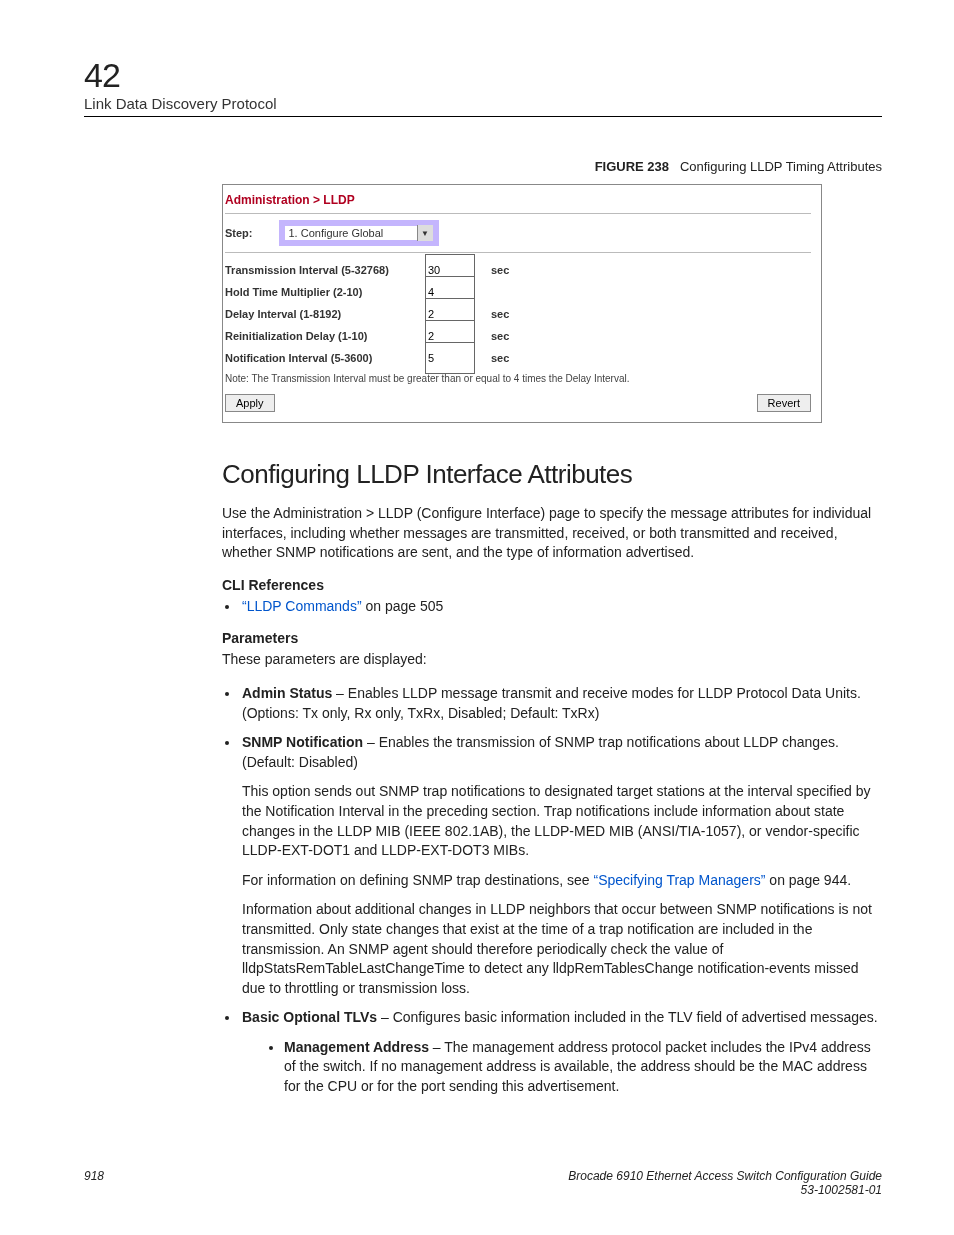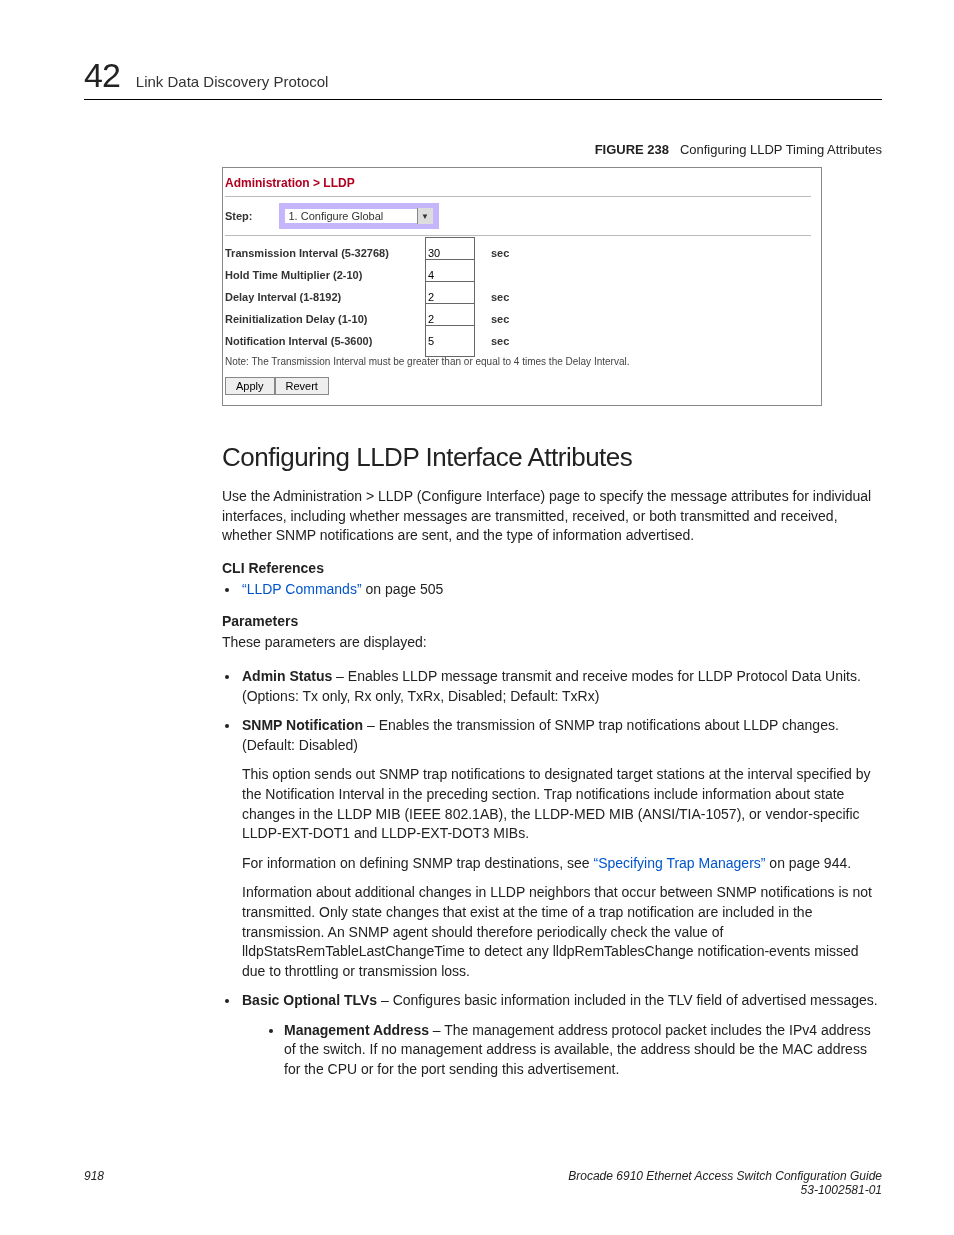--- a/index.html
+++ b/index.html
@@ -6,21 +6,21 @@
   body {
     font-family: Arial, Helvetica, sans-serif;
     font-size: 14px;
     color: #222;
     background: #fff;
     width: 954px;
     height: 1235px;
     position: relative;
     padding: 56px 72px 50px 84px;
   }
-  .header-row { display: flex; align-items: baseline; margin-bottom: 6px; }
+  .header-row { display: flex; align-items: baseline; margin-bottom: 6px; flex-direction: column; }
   .chapter-num { font-size: 34px; font-weight: 400; letter-spacing: -1px; margin-right: 16px; }
   .chapter-title { font-size: 15px; color: #333; }
   .hr-top { border: none; border-top: 1.5px solid #000; margin-top: -2px; margin-bottom: 42px; }
 
   .fig-caption { font-size: 13px; margin-left: 138px; margin-bottom: 10px; text-align: right; }
   .fig-caption b { font-weight: bold; }
 
   .panel {
     border: 1px solid #888;
     margin-left: 138px;
@@ -35,21 +35,21 @@
   .step-row b { font-size: 11px; }
   .step-select { display: flex; align-items: center; border: 6px solid #c4b5fd; height: 26px; width: 160px; background: #fff; }
   .step-select .lbl { flex: 1; padding: 0 4px; font-size: 11px; }
   .step-select .dd { width: 16px; height: 16px; background: #ddd; border-left: 1px solid #888; display:flex; align-items:center; justify-content:center; font-size:8px; }
   .form-row { display: flex; align-items: center; height: 22px; }
   .form-row .lbl { width: 200px; font-weight: bold; font-size: 11px; }
   .form-row input[type=text] { width: 50px; height: 32px; font-size: 11px; border: 1px solid #666; padding: 0 2px; }
   .form-row .unit { margin-left: 16px; font-weight: bold; font-size: 11px; }
   .form-row .cb { width: 12px; height: 12px; margin-right: 4px; }
   .note-line { font-size: 10px; color: #444; margin-top: 4px; }
-  .btn-row { display: flex; justify-content: flex-start; gap: 0; margin-top: 10px; }
+  .btn-row { display: flex; justify-content: space-between; gap: 0; margin-top: 10px; }
   .btn { border: 1px solid #888; background: #eee; padding: 2px 10px; font-size: 11px; }
 
   h2.section { font-family: Arial, sans-serif; font-size: 26px; font-weight: 400; margin-left: 138px; margin-top: 36px; margin-bottom: 14px; letter-spacing: -0.5px; }
 
   .body-text { margin-left: 138px; font-size: 14px; line-height: 1.4; margin-bottom: 14px; }
   .subhead { margin-left: 138px; font-size: 14px; font-weight: bold; margin-bottom: 4px; margin-top: 14px; }
   ul.bullets { margin-left: 156px; list-style: disc; font-size: 14px; line-height: 1.4; }
   ul.bullets > li { margin-bottom: 10px; padding-left: 2px; }
   ul.bullets > li .term { font-weight: bold; }
   ul.sub { list-style: disc; margin-left: 42px; margin-top: 10px; }

